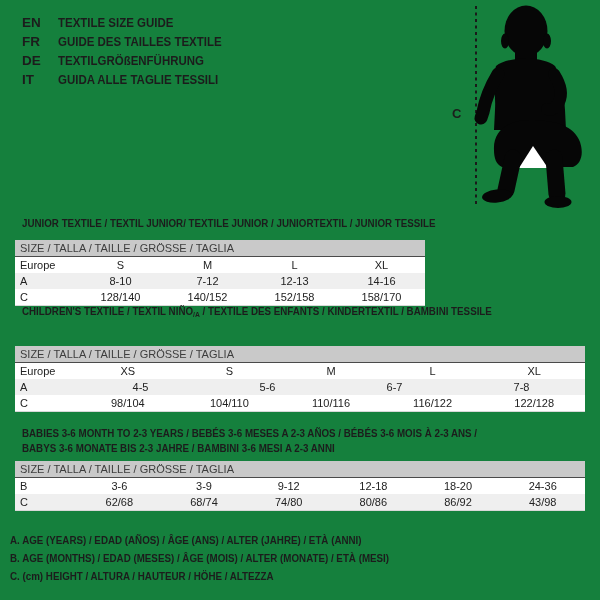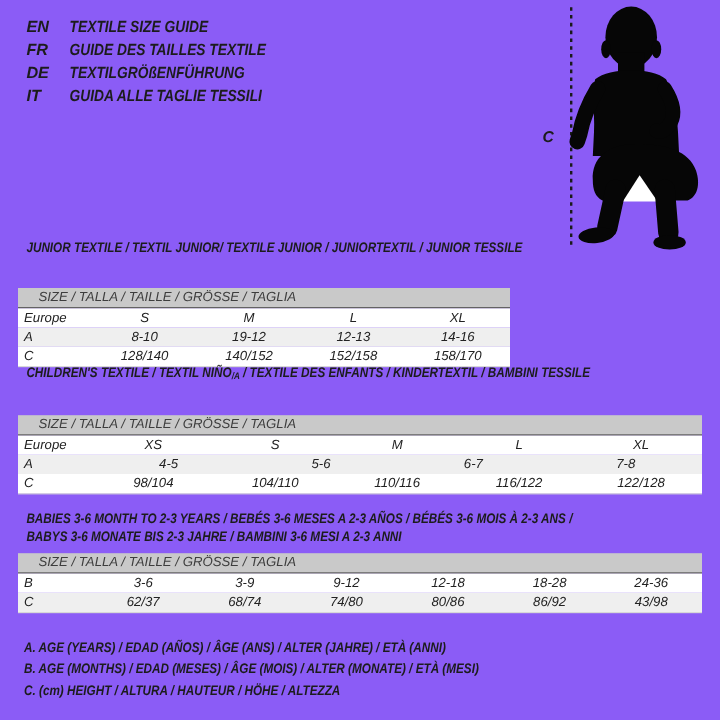--- a/index.html
+++ b/index.html
@@ -1,45 +1,45 @@
 <!DOCTYPE html>
 <html><head>
 <meta charset="utf-8">
 <style>
   * { margin:0; padding:0; box-sizing:border-box; }
   html,body { width:600px; height:600px; background:#ffffff; overflow:hidden;
     font-family:"Liberation Sans", sans-serif; color:#1c1c1c; }
-  .page { position:relative; width:600px; height:600px; background:#8b5cf6;font-style:italic; }
+  .page { position:relative; width:600px; height:600px; background:#15803d; }
 
   .condensed { display:inline-block; transform:scaleX(0.85); transform-origin:0 50%; white-space:nowrap; }
 
   
   .lang-block { position:absolute; left:22px; top:13px; }
   .lang-row { display:flex; height:19px; align-items:center; font-weight:bold; font-size:13.5px; }
   .lang-code { width:36px; }
   .lang-label { white-space:nowrap; }
 
   
   .figure-svg { position:absolute; left:462px; top:0; width:135px; height:215px; }
   .measure-c { position:absolute; left:452px; top:106px; font-weight:bold; font-size:13px; }
 
   
   .sec-title { position:absolute; font-weight:bold; font-size:11.5px; line-height:14.5px; white-space:nowrap; }
   .size-table { position:absolute; border-bottom:1px solid #d8d8d8; }
   .size-bar { height:17px; line-height:17px; background:#c9c9c9; color:#3d3d3d;
-    font-size:11px; padding-left:17px; border-bottom:1px solid #4a4a4a; white-space:nowrap; overflow:hidden; }
+    font-size:11px; padding-left:5px; border-bottom:1px solid #4a4a4a; white-space:nowrap; overflow:hidden; }
   .trow { display:flex; height:16px; line-height:16px; font-size:11px; color:#222; }
   .trow:nth-of-type(odd) { background:#efefef; } 
   .trow.white { background:#ffffff; }
   .trow.stripe { background:#efefef; }
   .tlabel { width:62px; padding-left:5px; text-align:left; }
   .tcell { flex:1; text-align:center; }
 
   
-  .notes { position:absolute; left:20px; top:534px; }
+  .notes { position:absolute; left:10px; top:534px; }
   .note-line { height:18px; font-weight:bold; font-size:11.5px; }
   sub.small { font-size:8px; vertical-align:-2px; }
 </style>
 </head>
 <body>
 
 <div class="page">
 
   <div class="lang-block">
     <div class="lang-row">
@@ -75,36 +75,36 @@
     </g>
     <polygon points="57,168 86,168 71,146" fill="#ffffff"></polygon>
     <g fill="#060606" stroke="none">
       <path d="M51,158 L44,190" fill="none" stroke="#060606" stroke-width="17" stroke-linecap="round"></path>
       <path d="M92,158 L95,194" fill="none" stroke="#060606" stroke-width="17" stroke-linecap="round"></path>
       <ellipse cx="35" cy="196" rx="15" ry="6.5" transform="rotate(-6 35 196)"></ellipse>
       <ellipse cx="96" cy="202" rx="13.5" ry="6"></ellipse>
     </g>
   </svg>
 
-  <div class="sec-title" style="left:22px; top:200px;">
+  <div class="sec-title" style="left:22px; top:216px;">
     <span class="condensed">JUNIOR TEXTILE / TEXTIL JUNIOR/ TEXTILE JUNIOR / JUNIORTEXTIL / JUNIOR TESSILE</span>
   </div>
   <div class="size-table" style="left:15px; top:240px; width:410px;">
     <div class="size-bar">SIZE / TALLA / TAILLE / GRÖSSE / TAGLIA</div>
     <div class="trow white">
       <div class="tlabel">Europe</div>
       <div class="tcell">S</div>
       <div class="tcell">M</div>
       <div class="tcell">L</div>
       <div class="tcell">XL</div>
     </div>
     <div class="trow stripe">
       <div class="tlabel">A</div>
       <div class="tcell">8-10</div>
-      <div class="tcell">19-12</div>
+      <div class="tcell">7-12</div>
       <div class="tcell">12-13</div>
       <div class="tcell">14-16</div>
     </div>
     <div class="trow white">
       <div class="tlabel">C</div>
       <div class="tcell">128/140</div>
       <div class="tcell">140/152</div>
       <div class="tcell">152/158</div>
       <div class="tcell">158/170</div>
     </div>
@@ -145,26 +145,26 @@
     <span class="condensed">BABYS 3-6 MONATE BIS 2-3 JAHRE / BAMBINI 3-6 MESI A 2-3 ANNI</span>
   </div>
   <div class="size-table" style="left:15px; top:461px; width:570px;">
     <div class="size-bar">SIZE / TALLA / TAILLE / GRÖSSE / TAGLIA</div>
     <div class="trow white">
       <div class="tlabel">B</div>
       <div class="tcell">3-6</div>
       <div class="tcell">3-9</div>
       <div class="tcell">9-12</div>
       <div class="tcell">12-18</div>
-      <div class="tcell">18-28</div>
+      <div class="tcell">18-20</div>
       <div class="tcell">24-36</div>
     </div>
     <div class="trow stripe">
       <div class="tlabel">C</div>
-      <div class="tcell">62/37</div>
+      <div class="tcell">62/68</div>
       <div class="tcell">68/74</div>
       <div class="tcell">74/80</div>
       <div class="tcell">80/86</div>
       <div class="tcell">86/92</div>
       <div class="tcell">43/98</div>
     </div>
   </div>
 
   <div class="notes">
     <div class="note-line"><span class="condensed">A. AGE (YEARS) / EDAD (AÑOS) / ÂGE (ANS) / ALTER (JAHRE) / ETÀ (ANNI)</span></div>

